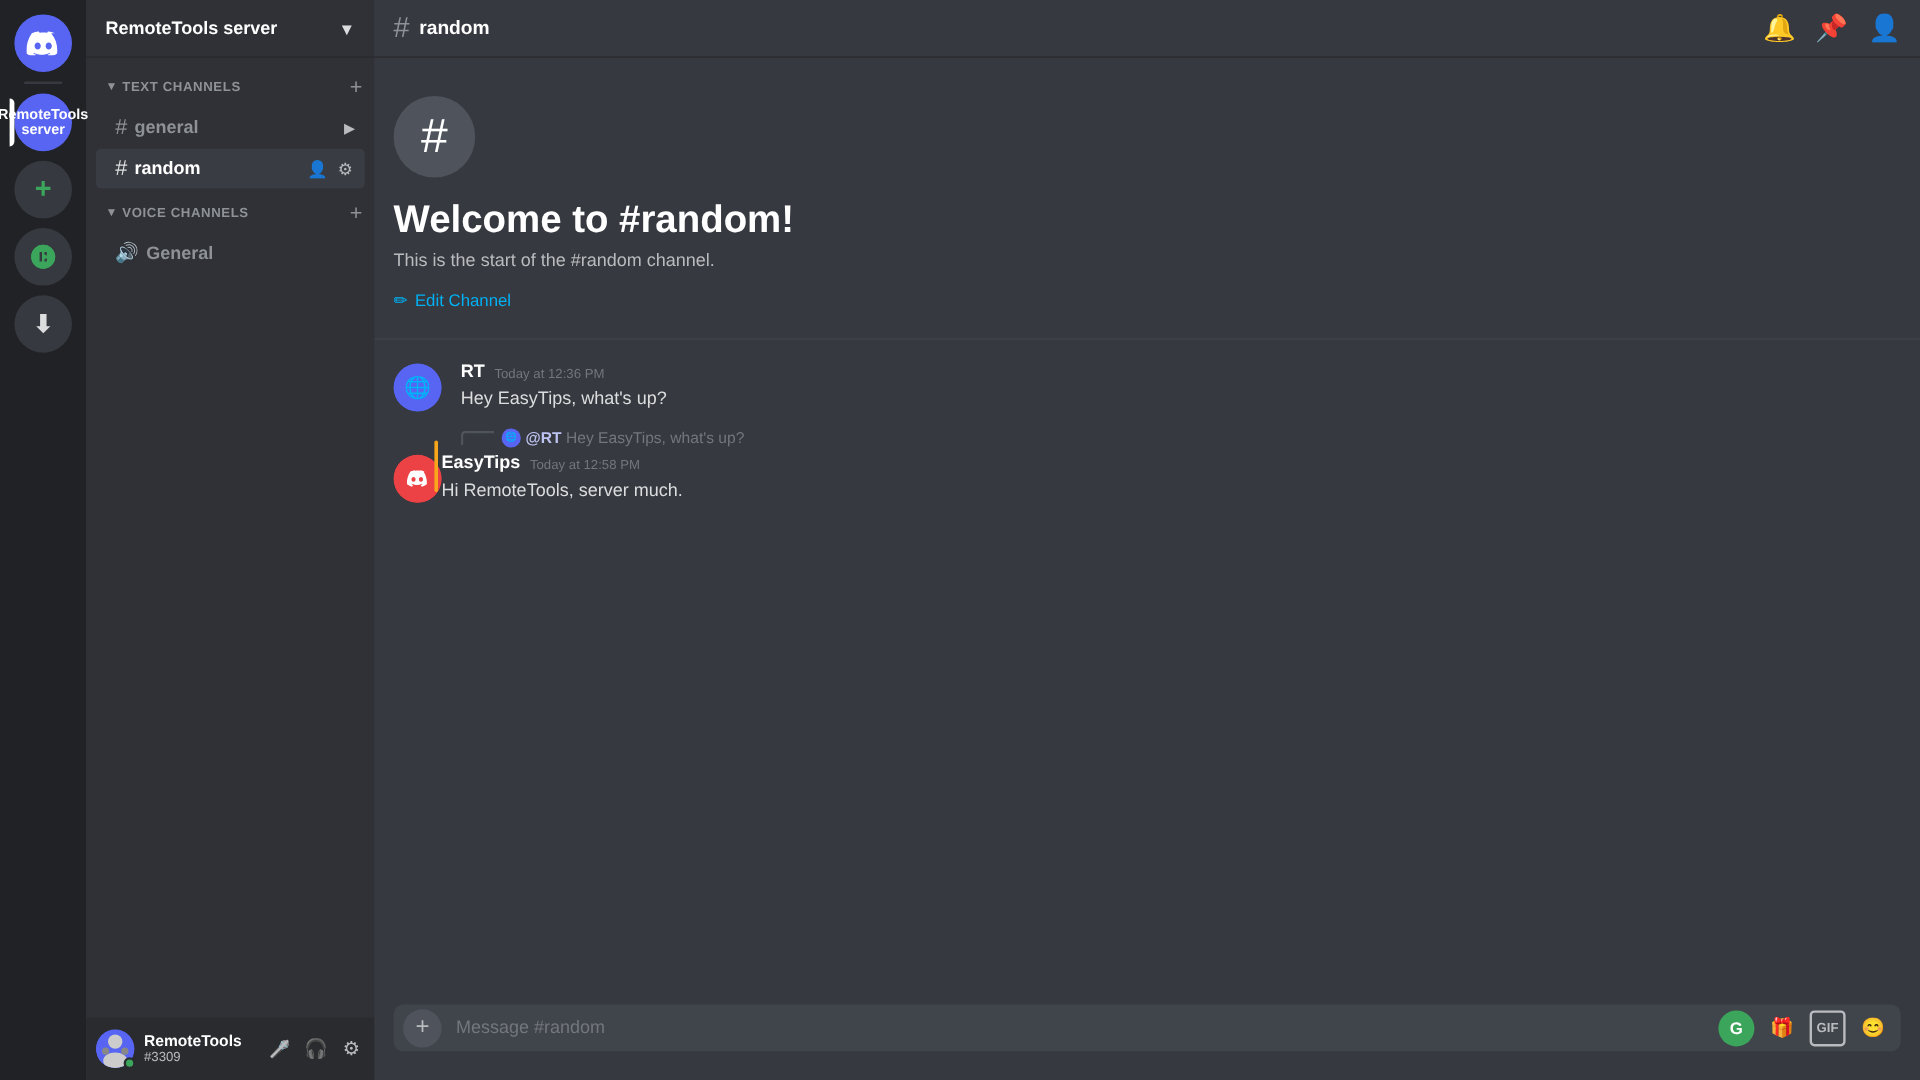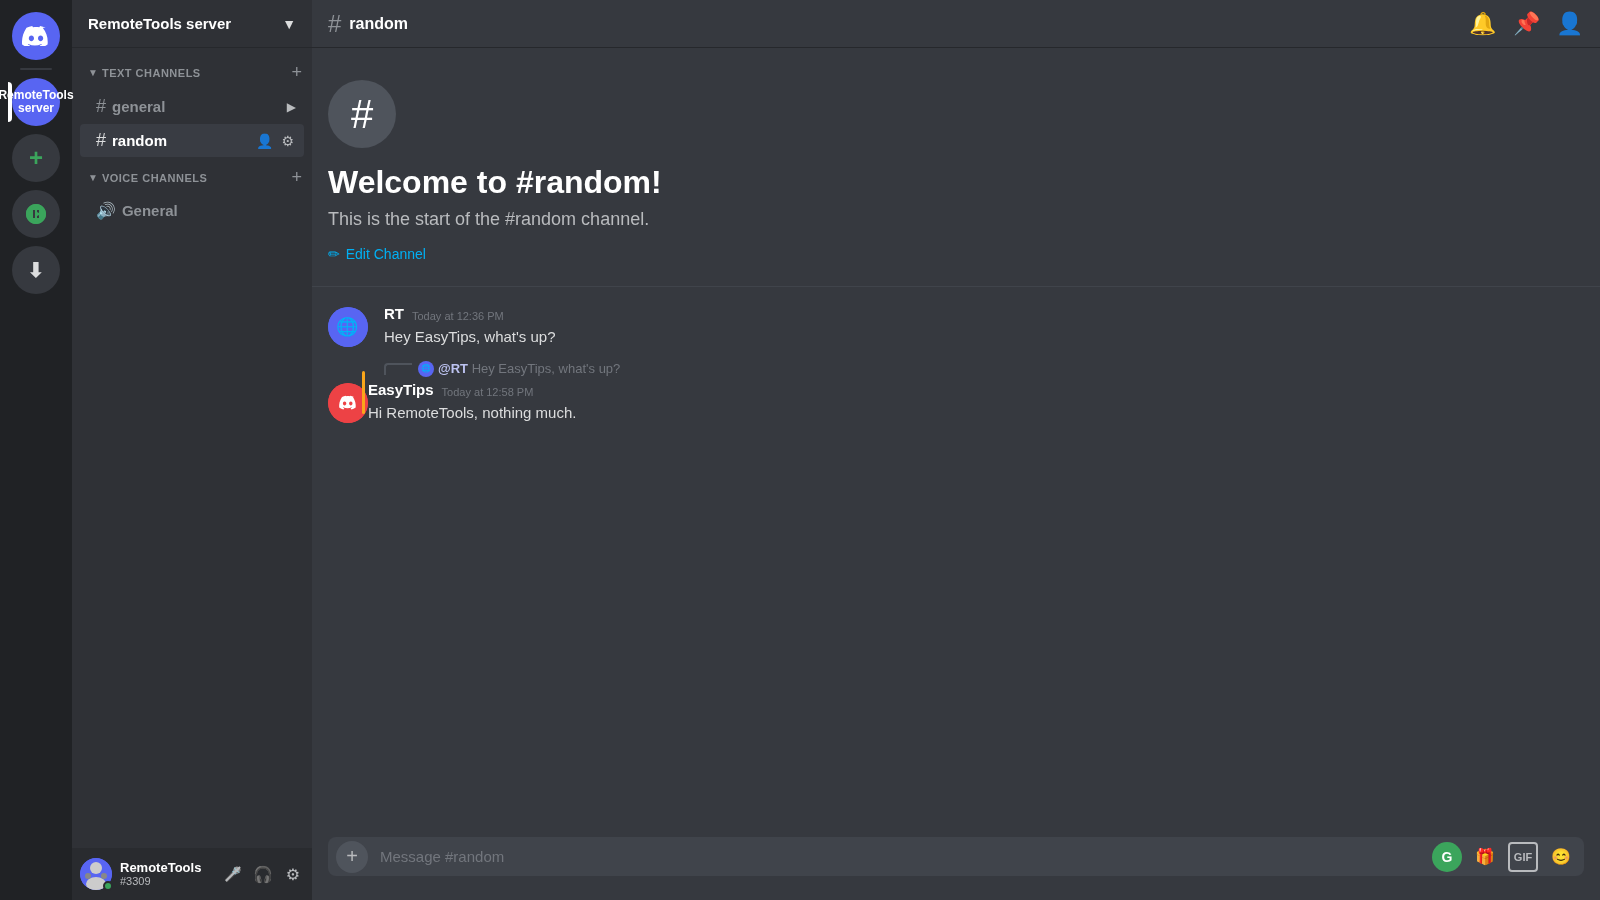--- a/index.html
+++ b/index.html
@@ -308,21 +308,21 @@
       color: #fff;
       font-weight: 300;
     }
     .welcome-title {
       font-size: 32px;
       font-weight: 800;
       color: #fff;
       margin-bottom: 8px;
     }
     .welcome-desc {
-      font-size: 18px;
+      font-size: 15px;
       color: #b9bbbe;
       margin-bottom: 16px;
     }
     .edit-channel-btn {
       display: flex;
       align-items: center;
       gap: 6px;
       color: #00b0f4;
       font-size: 14px;
       cursor: pointer;
@@ -610,21 +610,21 @@
             <rect width="40" height="40" fill="#ed4245" rx="20"></rect>
 
             <path d="M26 14c-1.2-.6-2.5-1-3.8-1.2l-.2.4c-1.3-.2-2.7-.2-4 0l-.2-.4c-1.3.2-2.6.6-3.8 1.2-2.4 3.6-3.1 7.1-2.8 10.5 1.4 1 2.8 1.7 4.2 2.1.3-.5.6-.9.9-1.4-.5-.2-1-.4-1.4-.7.1-.1.2-.2.3-.3 2.8 1.3 5.8 1.3 8.5 0 .1.1.2.2.3.3-.5.3-.9.5-1.4.7.3.5.6 1 .9 1.4 1.4-.4 2.8-1.1 4.2-2.1.3-3.4-.5-6.9-2.7-10.5zm-9.4 8.4c-.9 0-1.7-.8-1.7-1.9s.7-1.9 1.7-1.9 1.7.8 1.7 1.9-.8 1.9-1.7 1.9zm6.2 0c-.9 0-1.7-.8-1.7-1.9s.7-1.9 1.7-1.9 1.7.8 1.7 1.9-.8 1.9-1.7 1.9z" fill="white"></path>
           </svg>
         </div>
         <div class="message-content">
           <div class="message-header">
             <span class="message-author">EasyTips</span>
             <span class="message-timestamp">Today at 12:58 PM</span>
           </div>
-          <div class="message-text">Hi RemoteTools, nothing much.</div>
+          <div class="message-text">Hi RemoteTools, server much.</div>
         </div>
       </div>
     </div>
   </div>
 
   <div class="message-input-area">
     <div class="message-input-wrapper">
       <div class="message-input-add">+</div>
       <input type="text" class="message-input" placeholder="Message #random" style="">
       <div class="message-input-actions">

